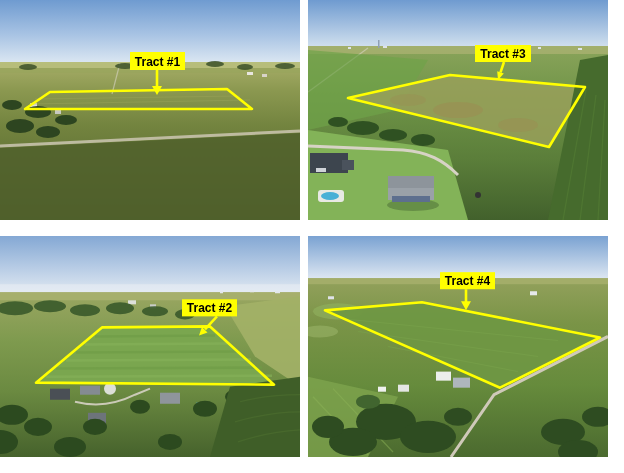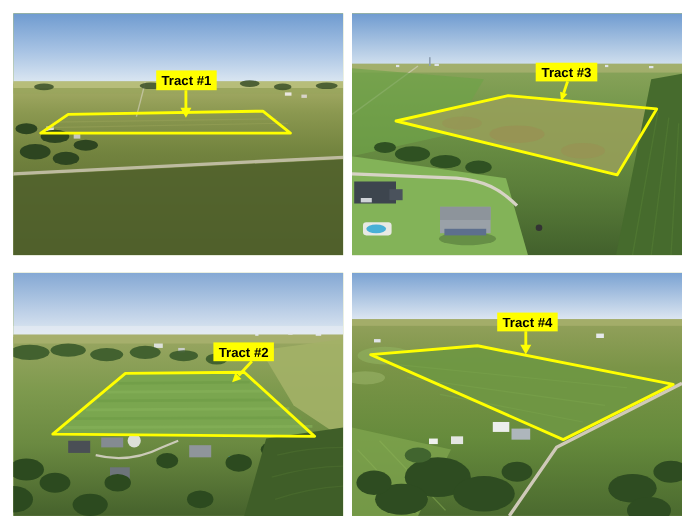--- a/index.html
+++ b/index.html
@@ -1,19 +1,19 @@
 <!DOCTYPE html>
 <html><head>
 <meta charset="utf-8">
 <style>
   html,body{margin:0;padding:0;background:#ffffff;}
   .collage{
     width:624px;height:473px;box-sizing:border-box;background:#ffffff;
     display:grid;grid-template-columns:300px 300px;grid-template-rows:220px 221px;
-    column-gap:8px;row-gap:16px;padding:12px;
+    column-gap:8px;row-gap:16px;padding:0;
     font-family:"Liberation Sans",sans-serif;
   }
   figure.photo{margin:0;width:300px;overflow:hidden;background:#9db469;}
   figure.photo svg{display:block;width:100%;height:100%;}
   .tract-outline{fill:none;stroke:#ffff00;stroke-width:2.6;stroke-linejoin:round;}
   .arrow-line{stroke:#ffff00;stroke-width:2.6;fill:none;}
   .arrow-head{fill:#ffff00;}
   .label-bg{fill:#ffff00;}
   .label-text{font-family:"Liberation Sans",sans-serif;font-size:12px;font-weight:bold;fill:#000000;text-anchor:middle;}
   .rowline{opacity:.55;}

